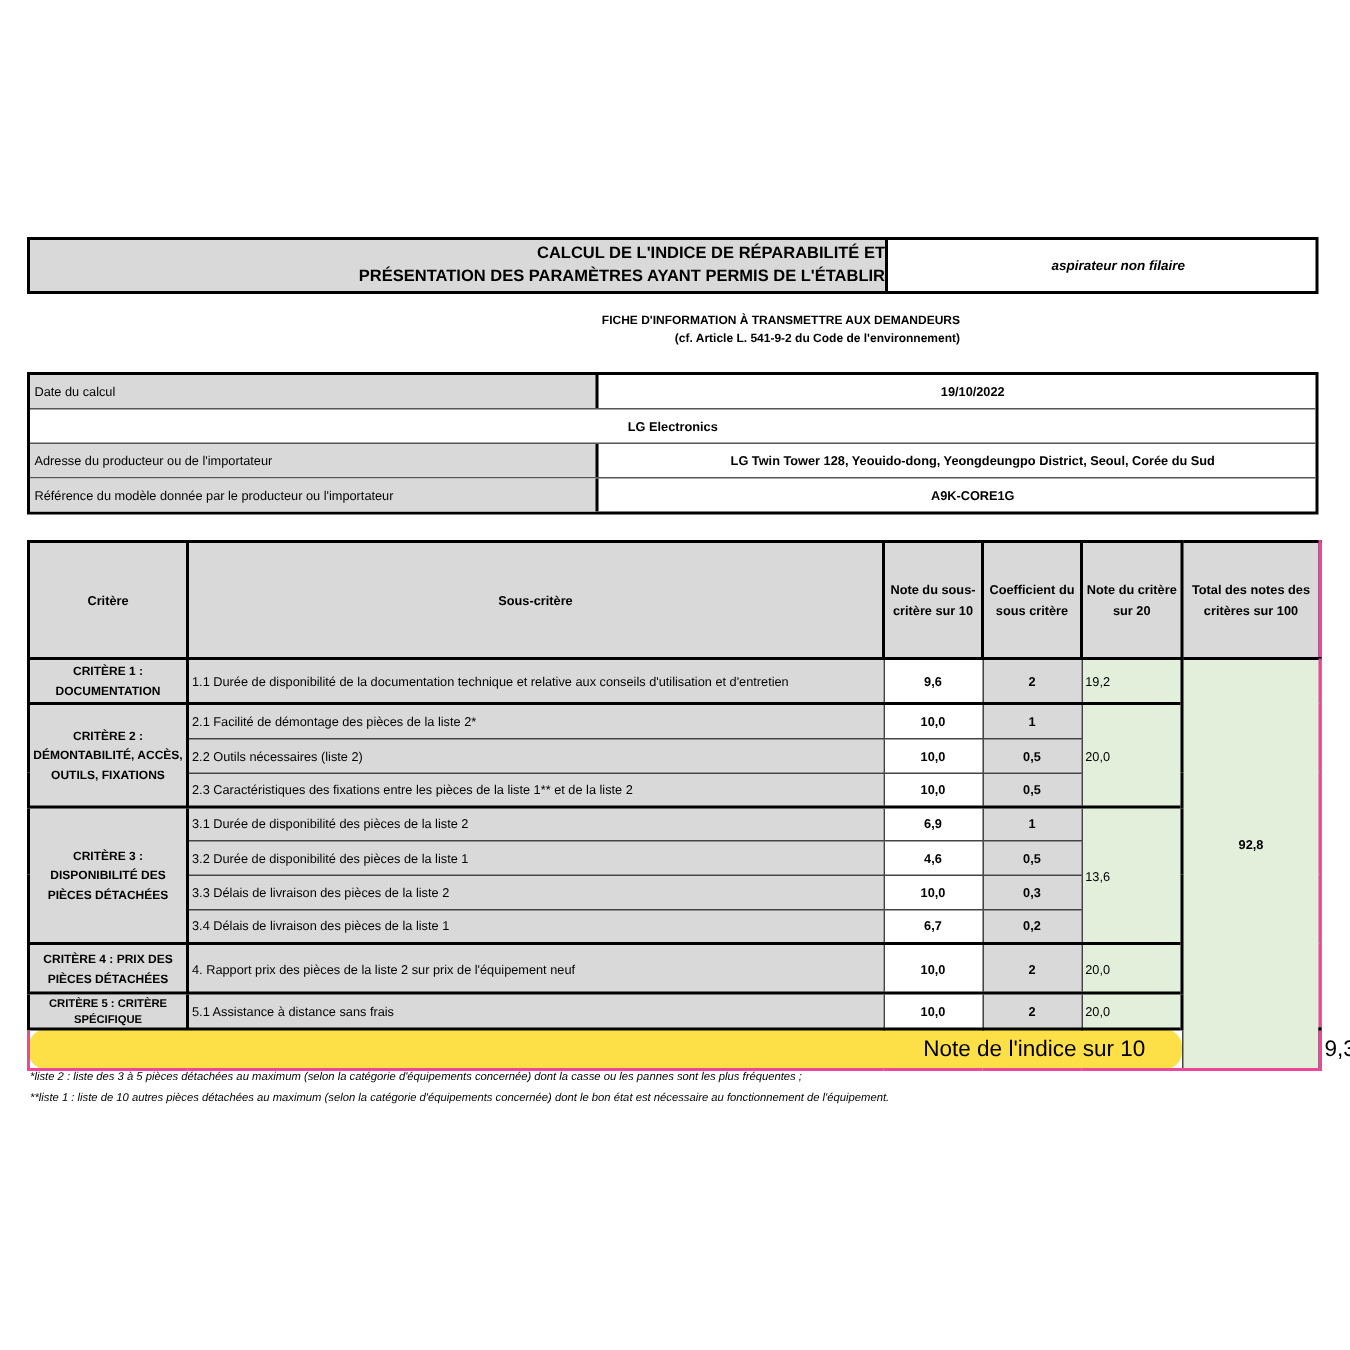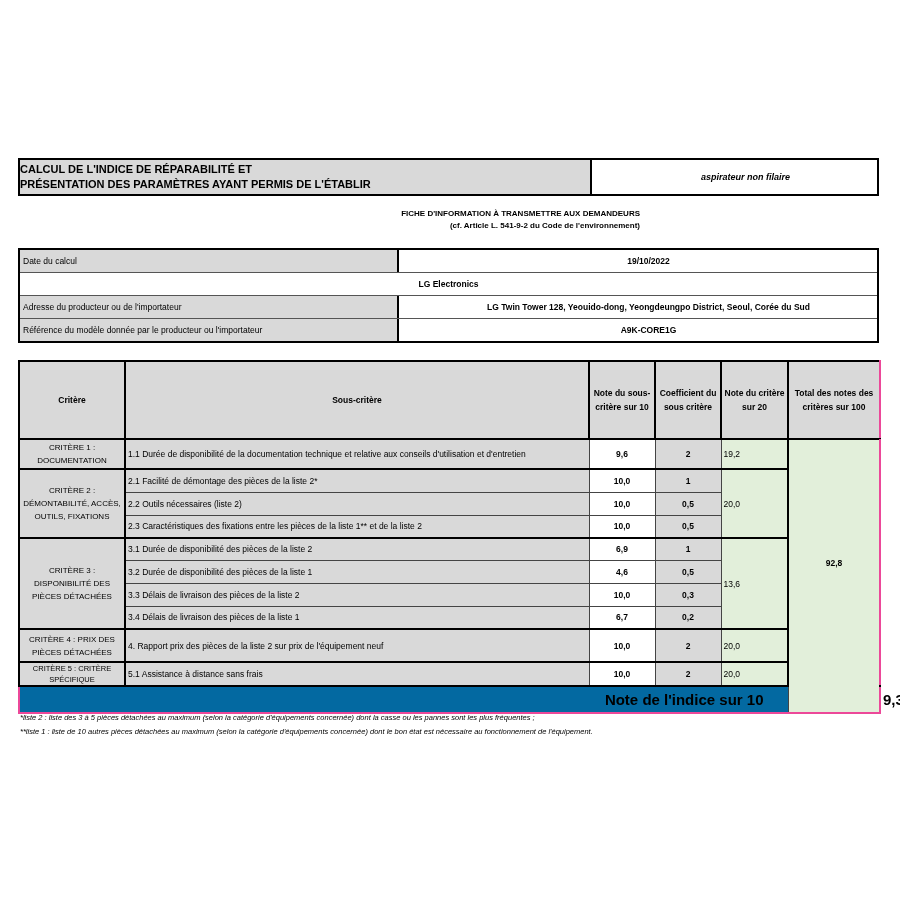--- a/index.html
+++ b/index.html
@@ -1,37 +1,37 @@
 <!DOCTYPE html>
 <html><head>
 <meta charset="utf-8">
 <style>
   html,body{margin:0;padding:0;background:#ffffff;}
   body{width:900px;height:900px;position:relative;font-family:"Liberation Sans",sans-serif;color:#000;overflow:hidden;}
   .abs{position:absolute;box-sizing:border-box;}
   .title-box{left:18px;top:158px;width:861px;height:38px;border:2px solid #000;display:flex;}
-  .title-left{width:570px;background:#d9d9d9;border-right:2px solid #000;display:flex;flex-direction:column;align-items:flex-start;justify-content:center;font-size:11px;font-weight:bold;line-height:15px;}
+  .title-left{width:570px;background:#d9d9d9;border-right:2px solid #000;display:flex;flex-direction:column;align-items:flex-end;justify-content:center;font-size:11px;font-weight:bold;line-height:15px;}
   .title-right{flex:1;display:flex;align-items:center;justify-content:center;font-size:9px;font-style:italic;font-weight:bold;padding-left:22px;}
   .fiche{left:0;width:640px;top:208px;text-align:right;font-size:8px;font-weight:bold;line-height:12px;}
   .info{left:18px;top:248px;width:861px;border:2px solid #000;}
   .info-row{display:flex;height:22px;border-bottom:1px solid #555;gap:21px;}
   .info-row:last-child{border-bottom:none;}
   .info-label{width:374px;background:#d9d9d9;border-right:2px solid #000;font-size:8.5px;display:flex;align-items:center;padding-left:3px;}
   .info-val{flex:1;font-size:8.5px;font-weight:bold;display:flex;align-items:center;justify-content:center;}
   table.main{position:absolute;left:18px;top:360px;width:861px;border-collapse:collapse;table-layout:fixed;border:2px solid #ec4899;}
   table.main td,table.main th{border:1px solid #444;padding:0 2px;box-sizing:border-box;}
   table.main th{background:#d9d9d9;font-size:8.5px;font-weight:bold;height:78px;text-align:center;border:2px solid #000;line-height:14px;}
-  .crit{background:#d9d9d9;font-size:8px;font-weight:normal;text-align:center;line-height:13px;border-left:2px solid #000 !important;border-right:2px solid #000 !important;}
+  .crit{background:#d9d9d9;font-size:8px;font-weight:bold;text-align:center;line-height:13px;border-left:2px solid #000 !important;border-right:2px solid #000 !important;}
   .sub{background:#d9d9d9;font-size:8.5px;line-height:12px;}
   .note{background:#fff;font-size:8.5px;font-weight:bold;text-align:center;}
   .coef{background:#d9d9d9;font-size:8.5px;font-weight:bold;text-align:center;}
   .ncrit{background:#e2efda;font-size:8.5px;font-weight:normal;text-align:left;border-right:2px solid #000 !important;}
   .total{background:#e2efda;font-size:8.5px;font-weight:bold;text-align:center;vertical-align:top;padding-top:118px !important;}
   .grp-top td{border-top:2px solid #000 !important;}
-  .final td{background:#0369a1;border-top:2px solid #000 !important;height:27px;font-weight:bold;}
+  .final td{background:#fde047;border-top:2px solid #000 !important;height:27px;font-weight:normal;border-radius:12px;}
   .final-label{text-align:right;font-size:15px;padding-right:24px !important;}
   .final-val{text-align:center;font-size:15px;border-left:2px solid #000 !important;}
   .foot{left:20px;top:711px;font-size:7.5px;font-style:italic;line-height:14px;width:870px;}
 </style>
 </head>
 <body>
 
 <div class="abs title-box">
   <div class="title-left">
     <span>CALCUL DE L'INDICE DE RÉPARABILITÉ ET</span>

